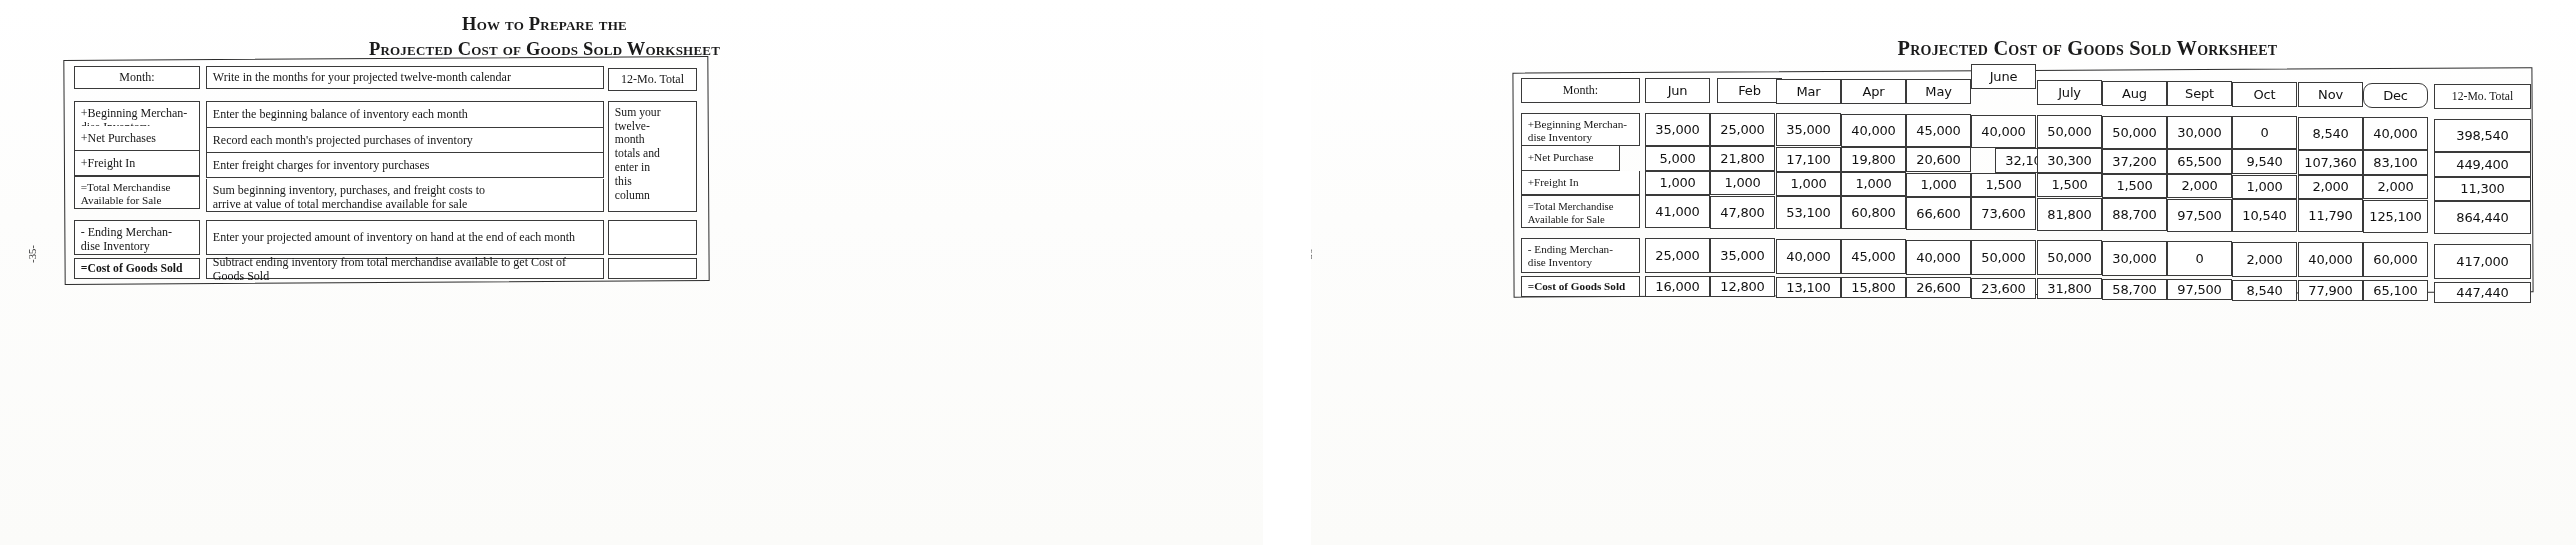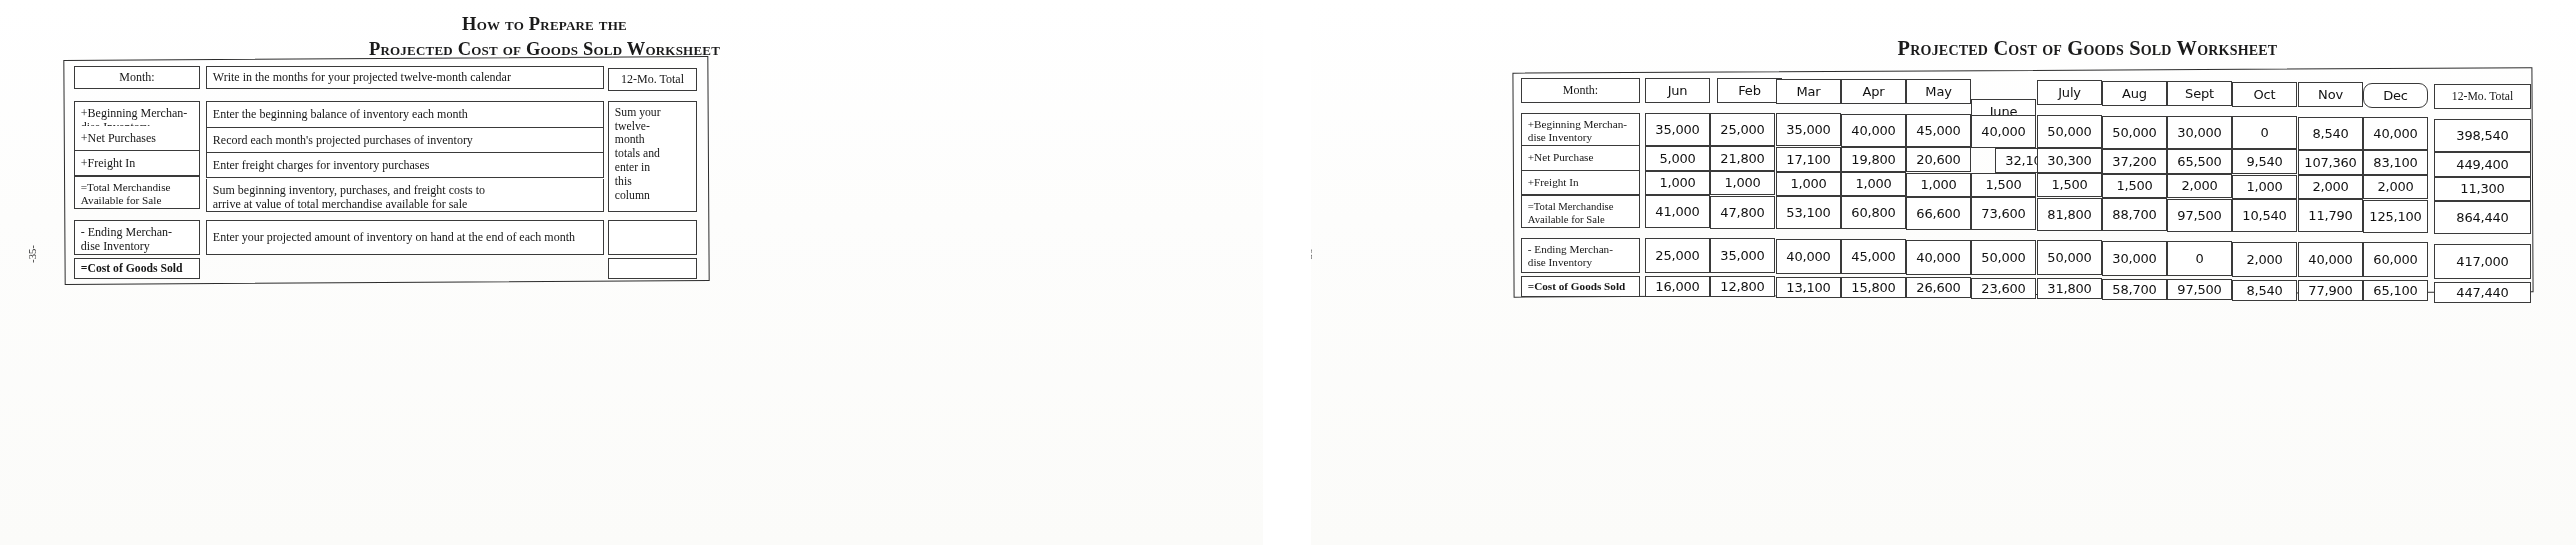--- a/index.html
+++ b/index.html
@@ -127,20 +127,21 @@
 
   <div class="cell" style="left:206px; top:101px; width:398px; height:27px;">Enter the beginning balance of inventory each month</div>
   <div class="cell" style="left:206px; top:128px; width:398px; height:25px; border-top:none;">Record each month's projected purchases of inventory</div>
   <div class="cell" style="left:206px; top:153px; width:398px; height:25px; border-top:none;">Enter freight charges for inventory purchases</div>
   <div class="cell top" style="left:206px; top:179px; width:398px; height:33px; border-top:none;">
     <span class="lbl">Sum beginning inventory, purchases, and freight costs to
 arrive at value of total merchandise available for sale</span>
   </div>
 
   <div class="cell" style="left:206px; top:220px; width:398px; height:35px;">Enter your projected amount of inventory on hand at the end of each month</div>
+  <div class="cell" style="left:206px; top:258px; width:398px; height:21.4px;">Subtract ending inventory from total merchandise available to get Cost of Goods Sold</div>
 
   <div class="cell top" style="left:608px; top:101px; width:89px; height:111px; font-size:11.7px;">
     <span class="lbl">Sum your
 twelve-
 month
 totals and
 enter in
 this
 column</span>
   </div>
@@ -161,35 +162,35 @@
 
   <div class="frame" style="left:202px; top:70px; width:1020px; height:225px; transform:rotate(-0.3deg);"></div>
 
   <div class="cell center" style="left:210px; top:78px; width:119px; height:25px;">Month:</div>
   <div id="month-header-row">
       <div class="cell center hand mo" style="left: 334px; top: 78px; width: 65px; height: 25px;">Jun</div>
       <div class="cell center hand mo" style="left: 399px; top: 78px; width: 65px; height: 25px; margin-left: 7px;">Feb</div>
       <div class="cell center hand mo" style="left: 465px; top: 79px; width: 65px; height: 25px;">Mar</div>
       <div class="cell center hand mo" style="left: 530px; top: 79px; width: 65px; height: 25px;">Apr</div>
       <div class="cell center hand mo" style="left: 595px; top: 79px; width: 65px; height: 25px;">May</div>
-      <div class="cell center hand mo" style="left: 660px; top: 64px; width: 65px; height: 25px; margin-top: 35px;">June</div>
+      <div class="cell center hand mo" style="left: 660px; top: 64px; width: 65px; height: 25px;">June</div>
       <div class="cell center hand mo" style="left: 726px; top: 80px; width: 65px; height: 25px;">July</div>
       <div class="cell center hand mo" style="left: 791px; top: 81px; width: 65px; height: 25px;">Aug</div>
       <div class="cell center hand mo" style="left: 856px; top: 81px; width: 65px; height: 25px;">Sept</div>
       <div class="cell center hand mo" style="left: 921px; top: 82px; width: 65px; height: 25px;">Oct</div>
       <div class="cell center hand mo" style="left: 987px; top: 82px; width: 65px; height: 25px;">Nov</div>
       <div class="cell center hand mo" style="left: 1052px; top: 83px; width: 65px; height: 25px; border-radius: 9px;">Dec</div>
     </div>
   <div class="cell center" style="left:1123px; top:84px; width:97px; height:25px; font-size:11.7px;">12-Mo. Total</div>
 
   <div class="cell top" style="left:210px; top:113px; width:119px; height:33px;">
     <span class="lbl" style="font-size:11.2px;">+Beginning Merchan-
 dise Inventory</span>
   </div>
-  <div class="cell" style="left:210px; top:146px; width:119px; height:25px; border-top:none;">
+  <div class="cell" style="left:210px; top:146px; width:99px; height:25px; border-top:none;">
     <span class="lbl" style="font-size:11.2px;">+Net Purchase</span>
   </div>
   <div class="cell" style="left:210px; top:171px; width:119px; height:24px; border-top:none;">
     <span class="lbl" style="font-size:11.2px;">+Freight In</span>
   </div>
   <div class="cell top" style="left:210px; top:195px; width:119px; height:33px;">
     <span class="lbl" style="font-size:10.7px;">=Total Merchandise
 Available for Sale</span>
   </div>
   <div class="cell top" style="left:210px; top:238px; width:119px; height:35px;">

